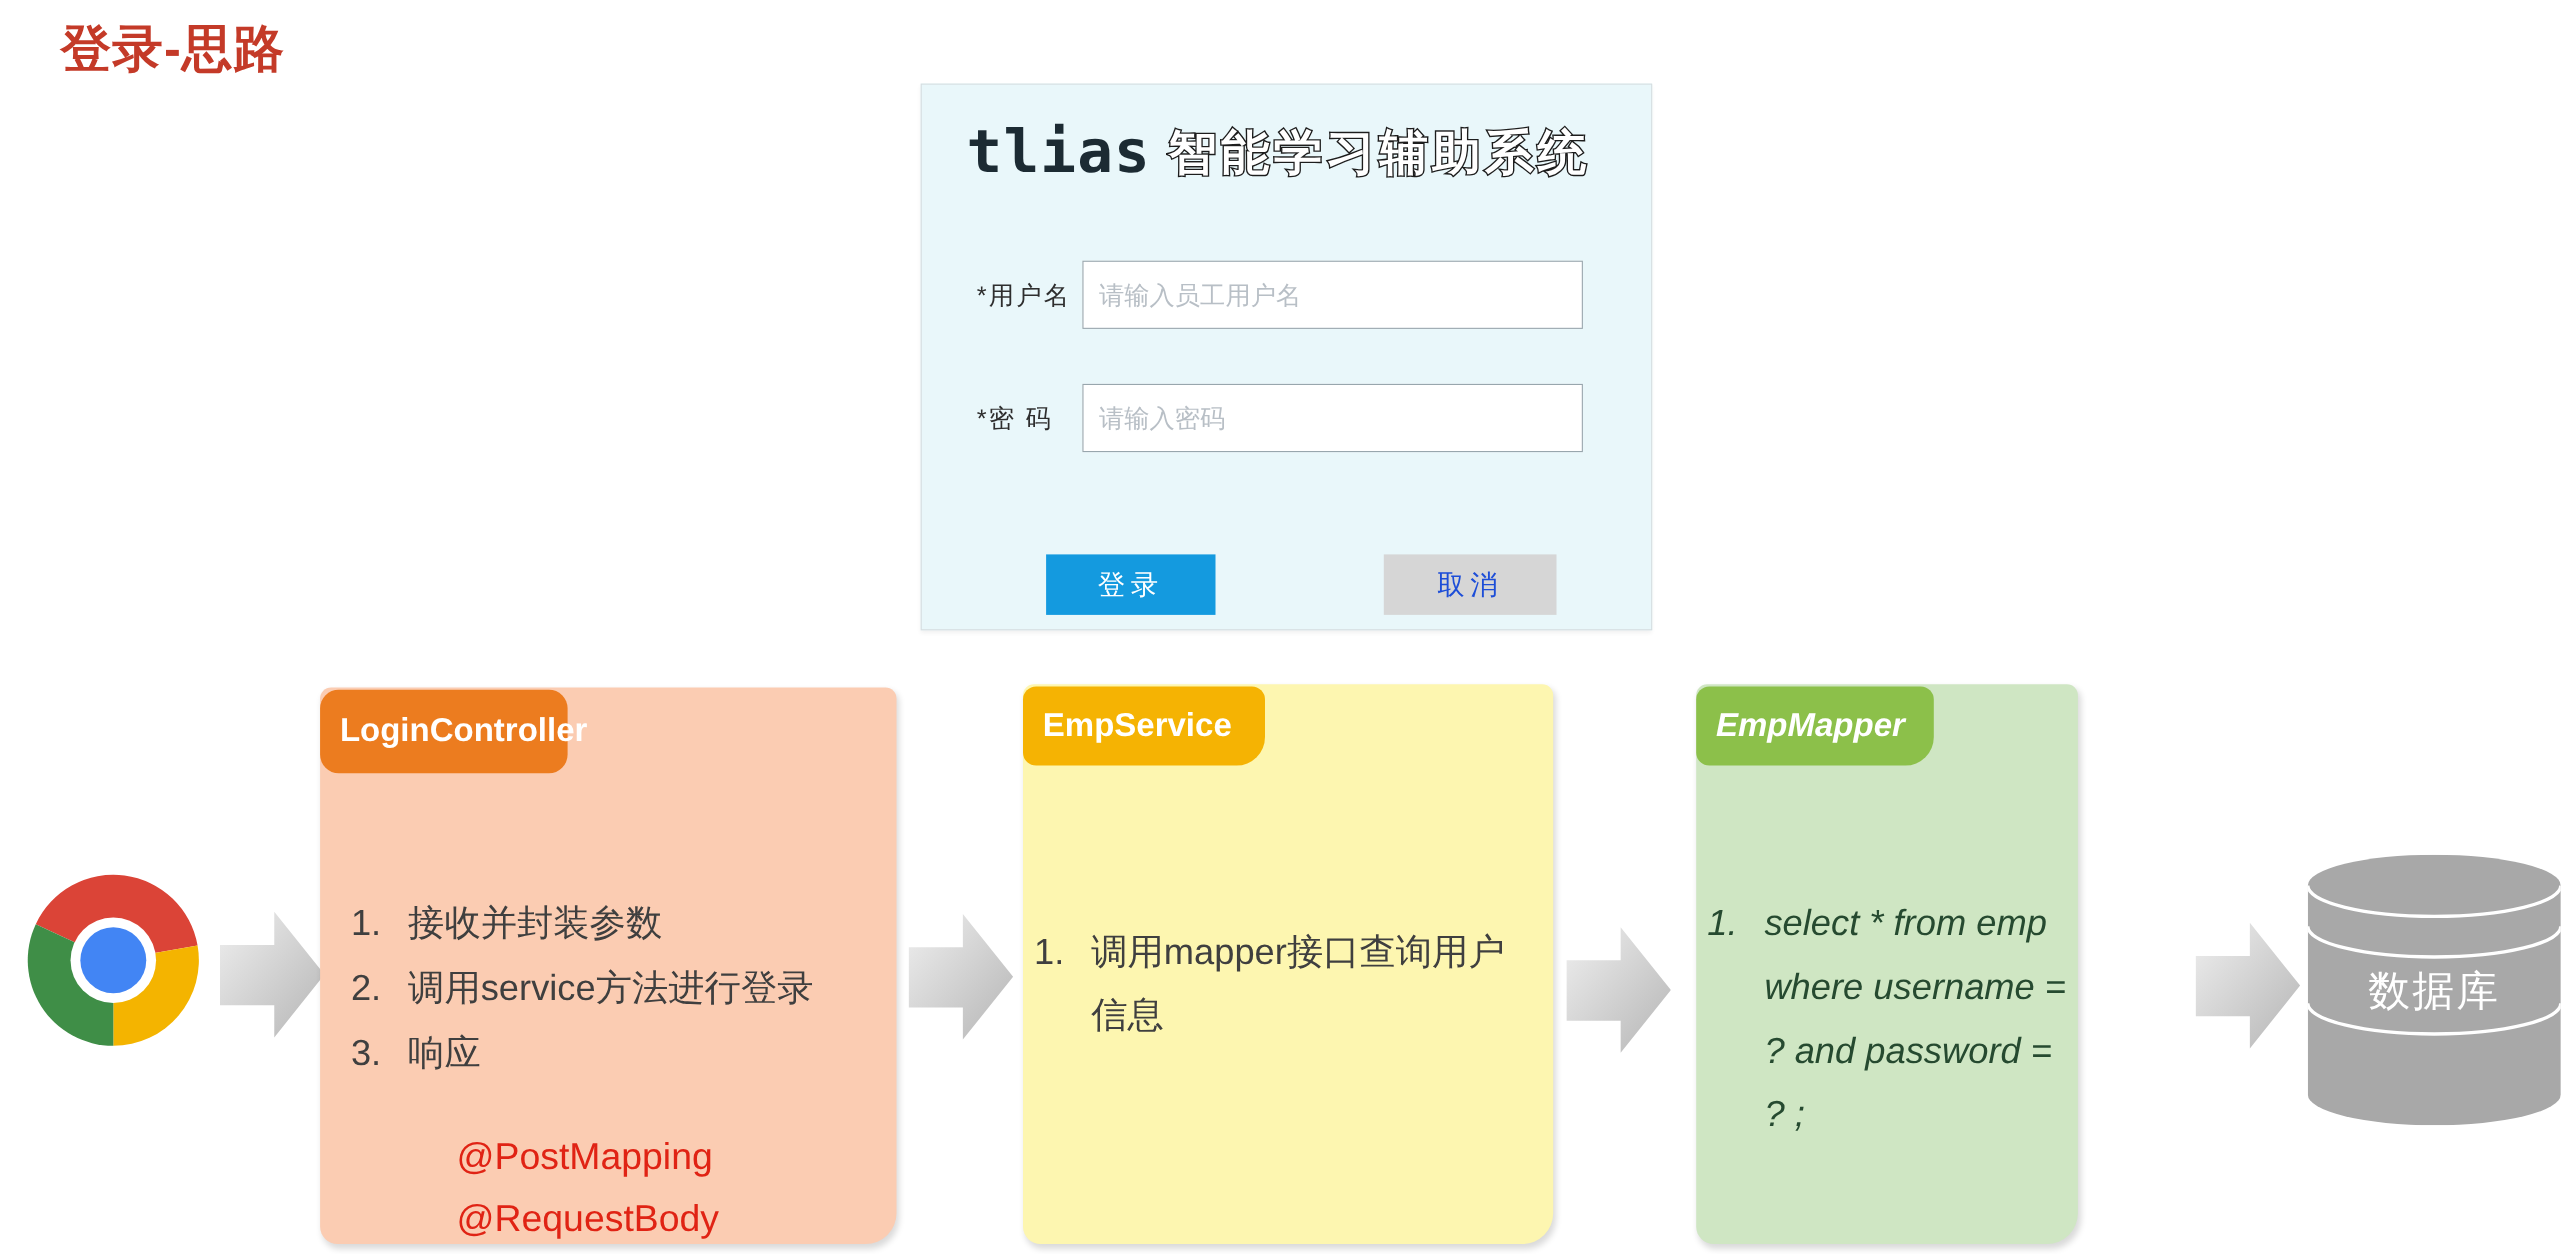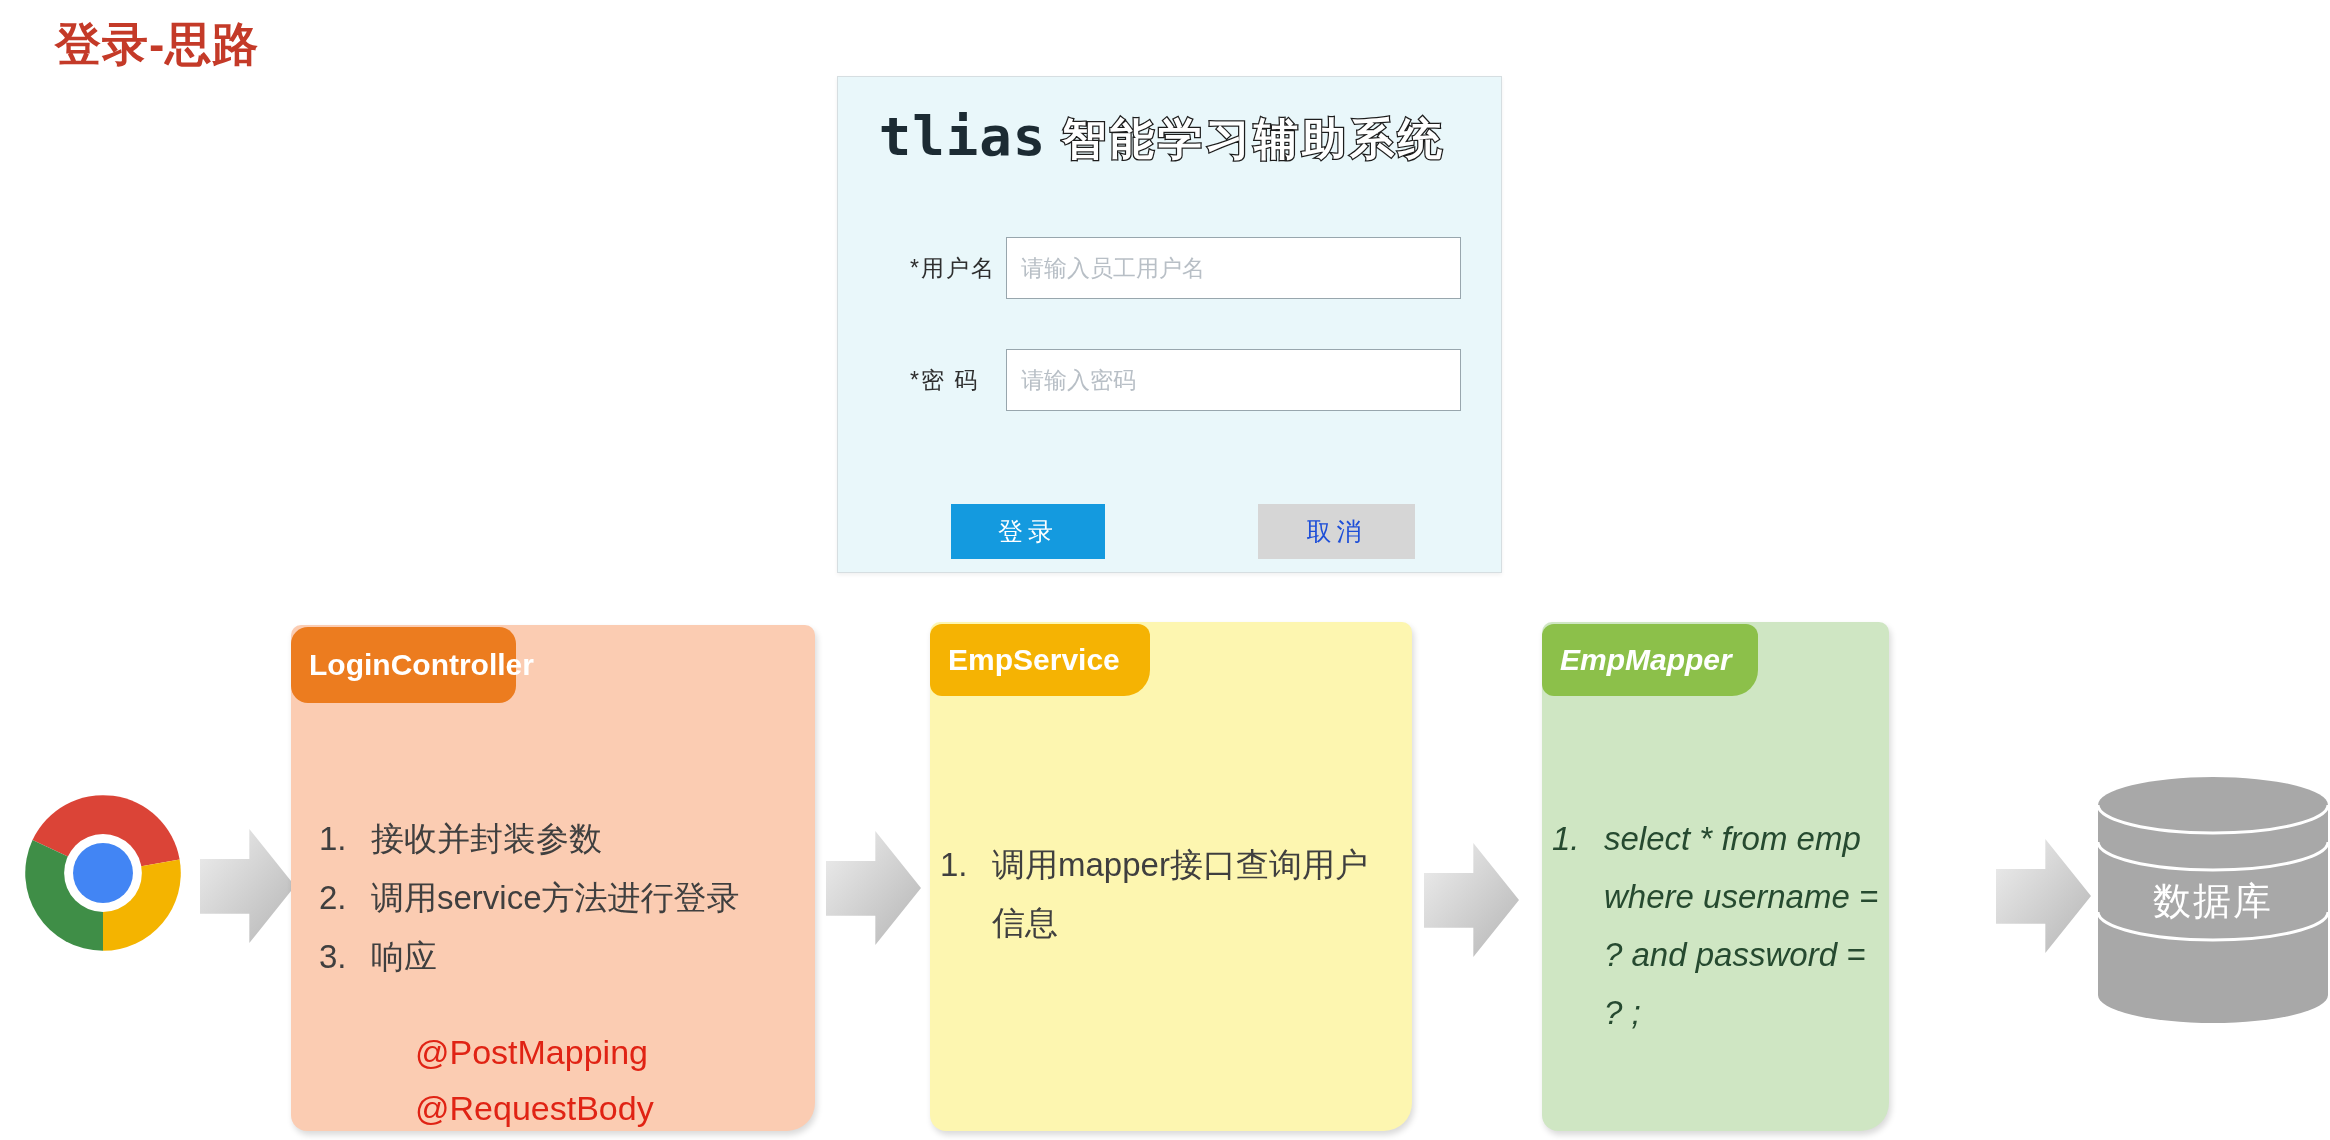--- a/index.html
+++ b/index.html
@@ -18,34 +18,34 @@
   }
 
   
   .login-panel{
     position:absolute;left:837px;top:76px;width:665px;height:497px;
     background:var(--panel-bg,#e9f7fa);
     border:1px solid #d6dee1;box-sizing:border-box;
     box-shadow:0 2px 4px rgba(0,0,0,.06);
   }
   .panel-heading{
-    margin-top:28px;display:flex;justify-content:center;align-items:flex-start;gap:14px;
+    margin-top:28px;display:flex;justify-content:center;align-items:center;gap:14px;
   }
   .brand{
     font-family:"DejaVu Sans Mono","Liberation Mono",monospace;
     font-weight:bold;font-size:54px;color:#1c2b33;letter-spacing:1px;
   }
   .brand-cn text{
     font-family:"Liberation Sans",sans-serif;font-weight:bold;
   }
   .form-row{position:absolute;left:50px;display:flex;align-items:center;}
   .row-username{top:160px;}
   .row-password{top:272px;}
   .field-label{
-    width:96px;font-size:23px;color:#2e2e2e;letter-spacing:2px;flex:none;margin-left:22px;
+    width:96px;font-size:23px;color:#2e2e2e;letter-spacing:2px;flex:none;
   }
   .field-input{
     width:455px;height:62px;box-sizing:border-box;
     border:1px solid #98a6ad;background:#ffffff;
     font-size:23px;padding:0 14px;color:#333;outline:none;
     font-family:Liberation Sans, sans-serif;
   }
   .field-input::placeholder{color:#b8bfc6;}
   .btn{
     position:absolute;top:387px;height:55px;border:none;cursor:pointer;

